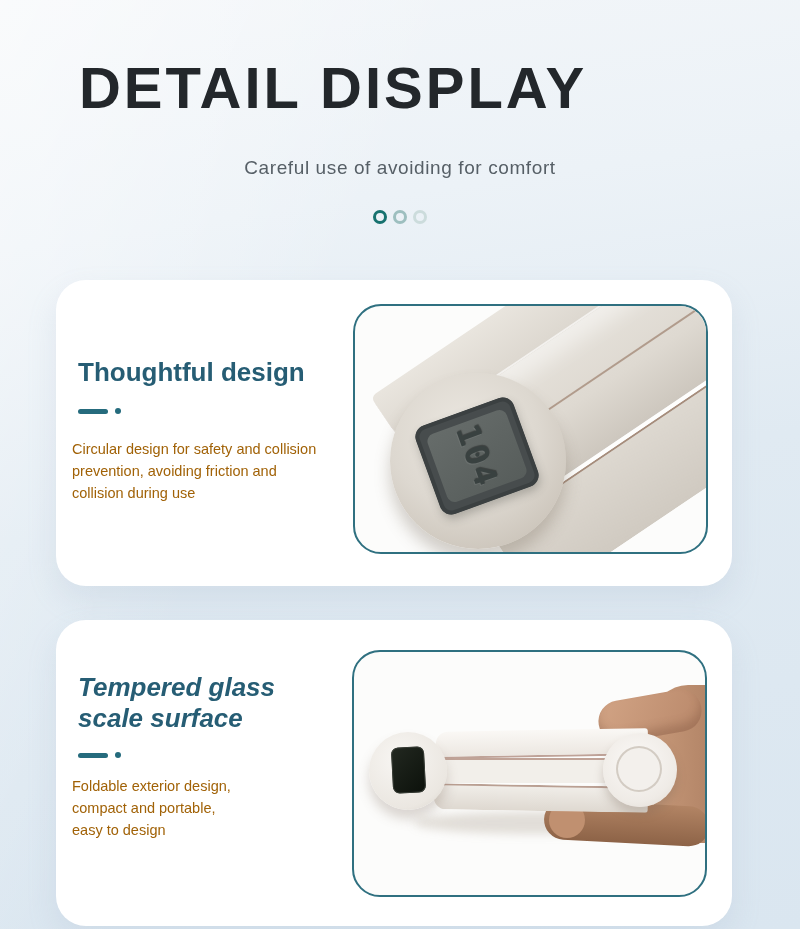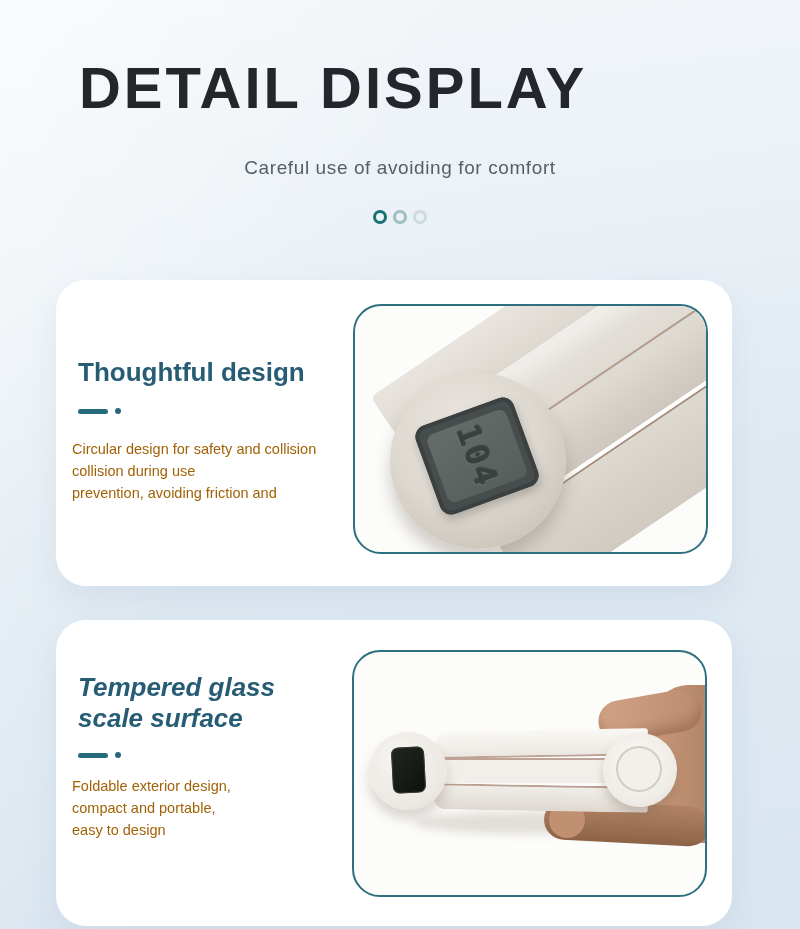--- a/index.html
+++ b/index.html
@@ -167,22 +167,22 @@
 </div>
 
 <div class="card" id="card1">
   <h2>Thoughtful design</h2>
   <div class="divider">
     <span class="dash"></span>
     <span class="dotm"></span>
   </div>
   <div class="body-text">
     <div>Circular design for safety and collision</div>
+    <div>prevention, avoiding friction and</div>
     <div>collision during use</div>
-    <div>prevention, avoiding friction and</div>
   </div>
 
   <div class="frame" id="frame1">
     <div class="arms">
       <div class="arm-top"></div>
       <div class="arm-main">
         <div class="seam"></div>
       </div>
       <div class="arm-low"></div>
     </div>

